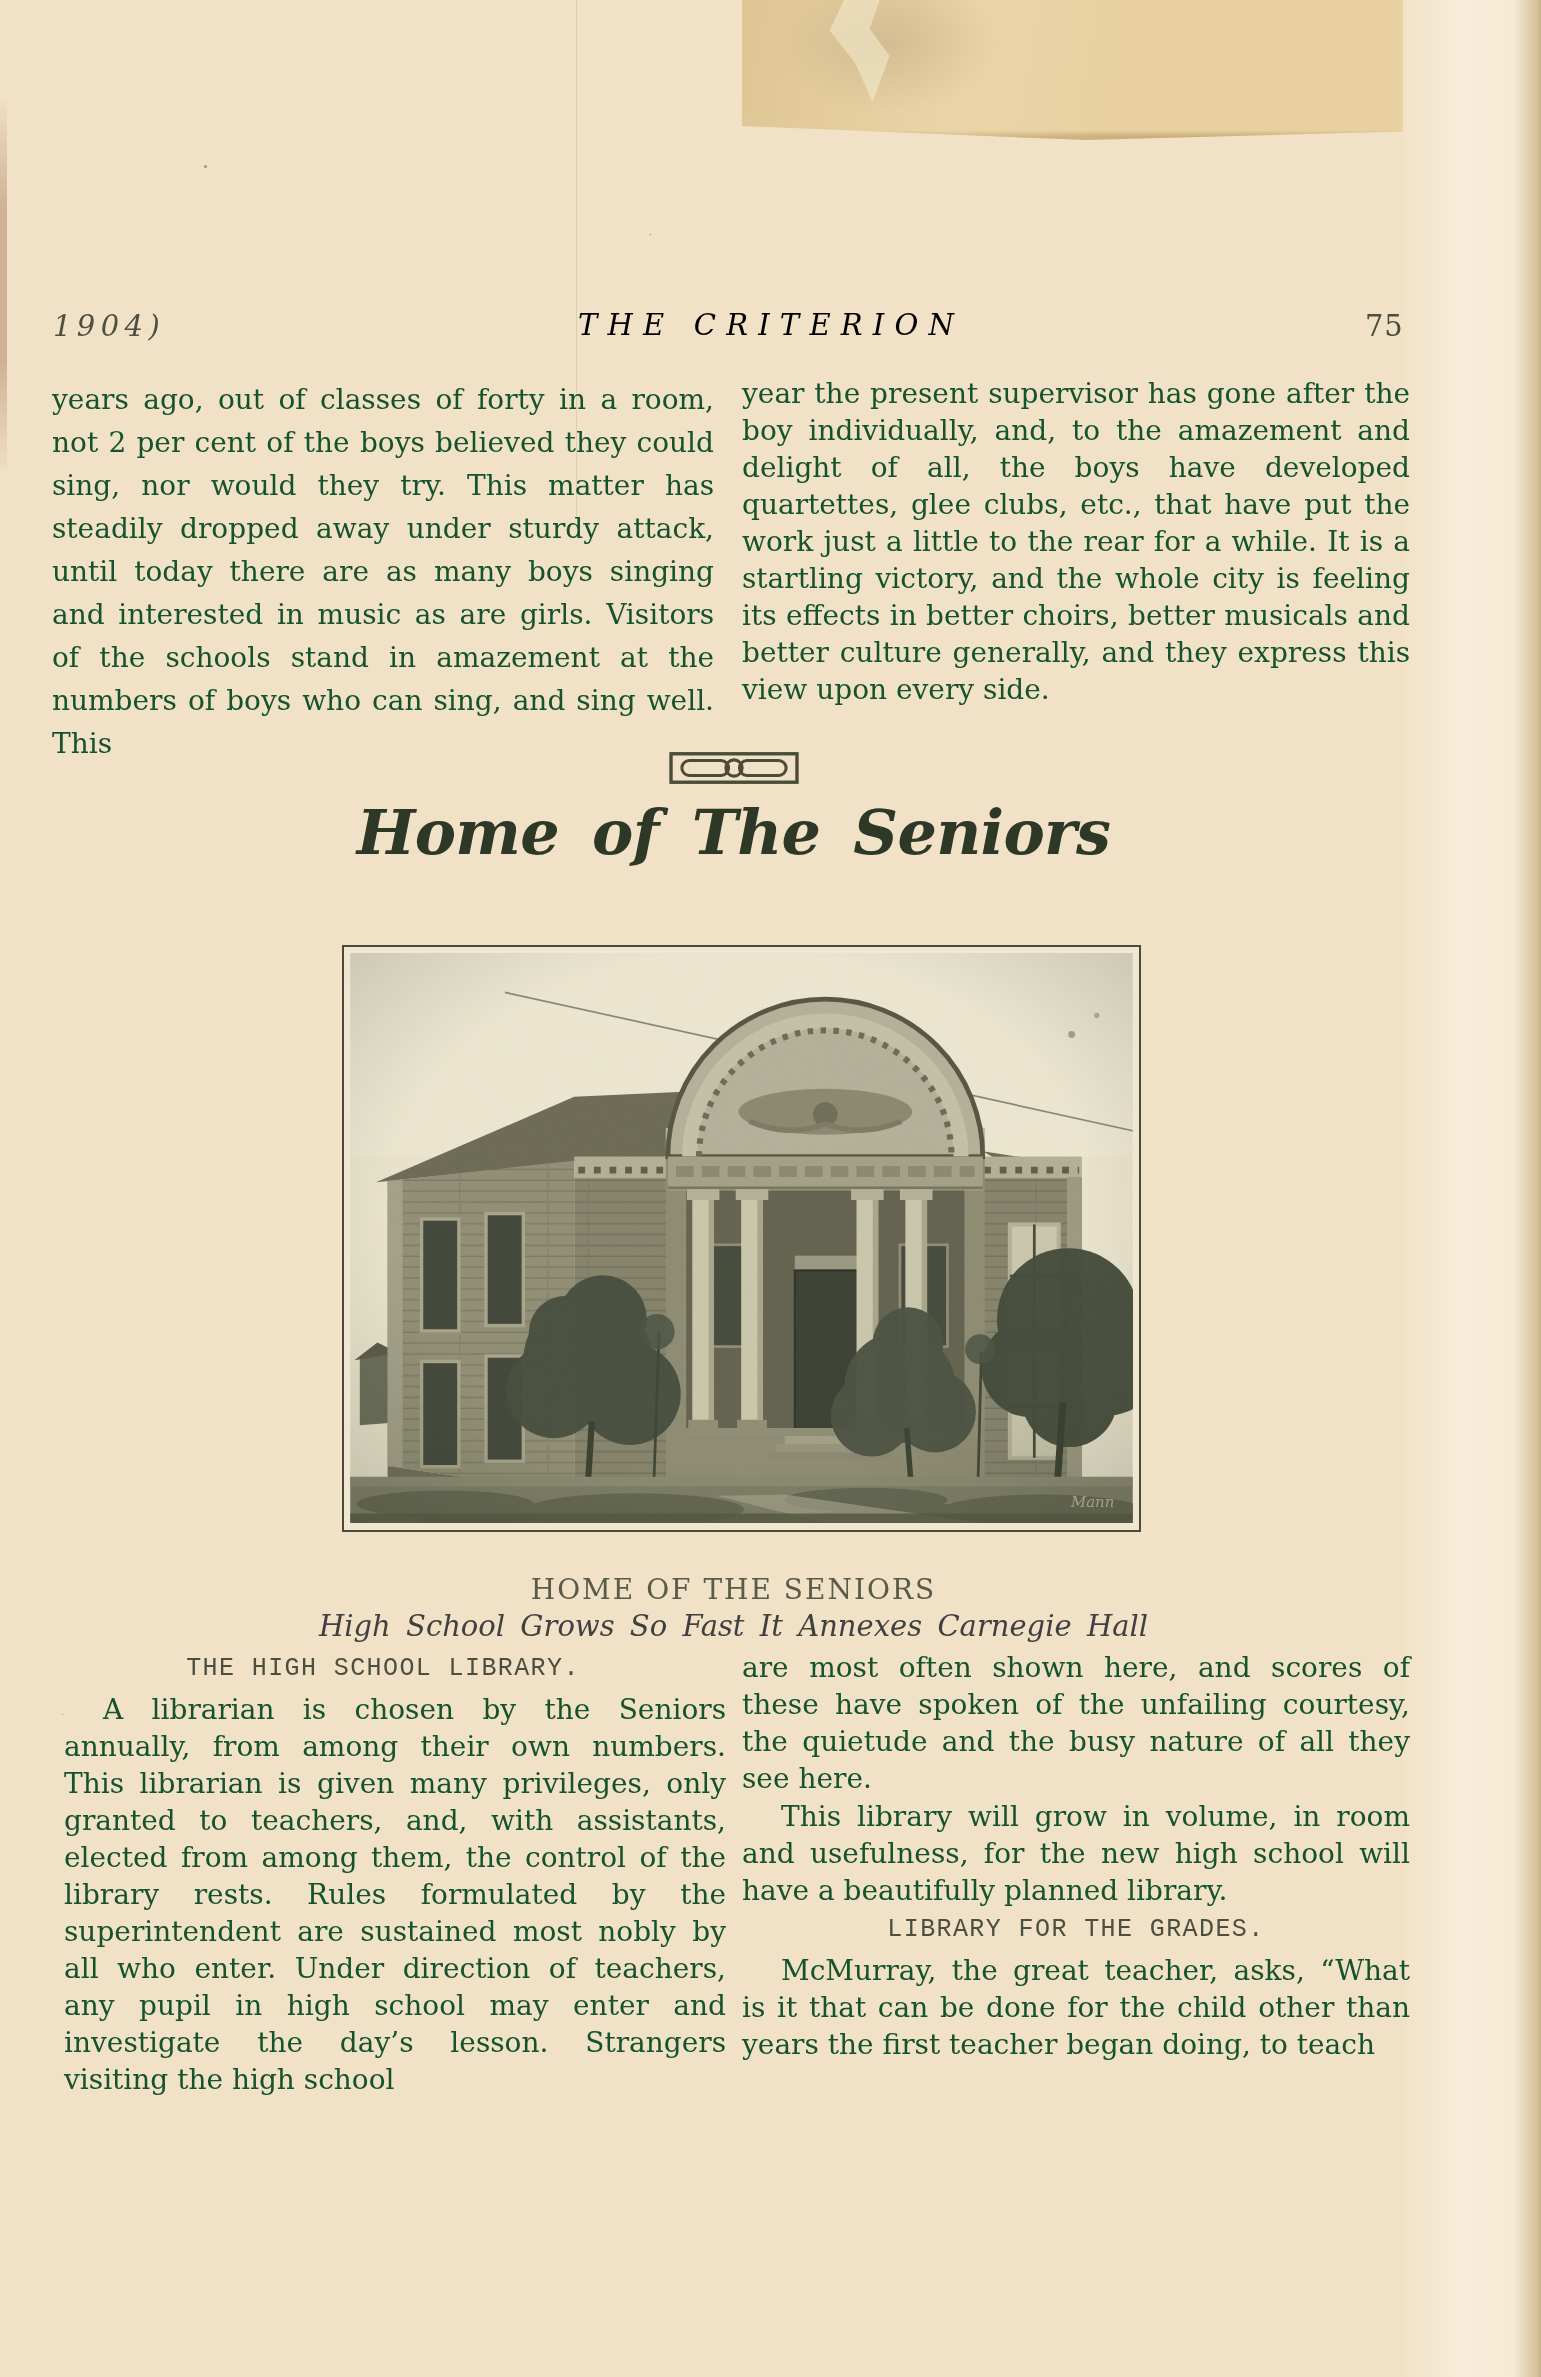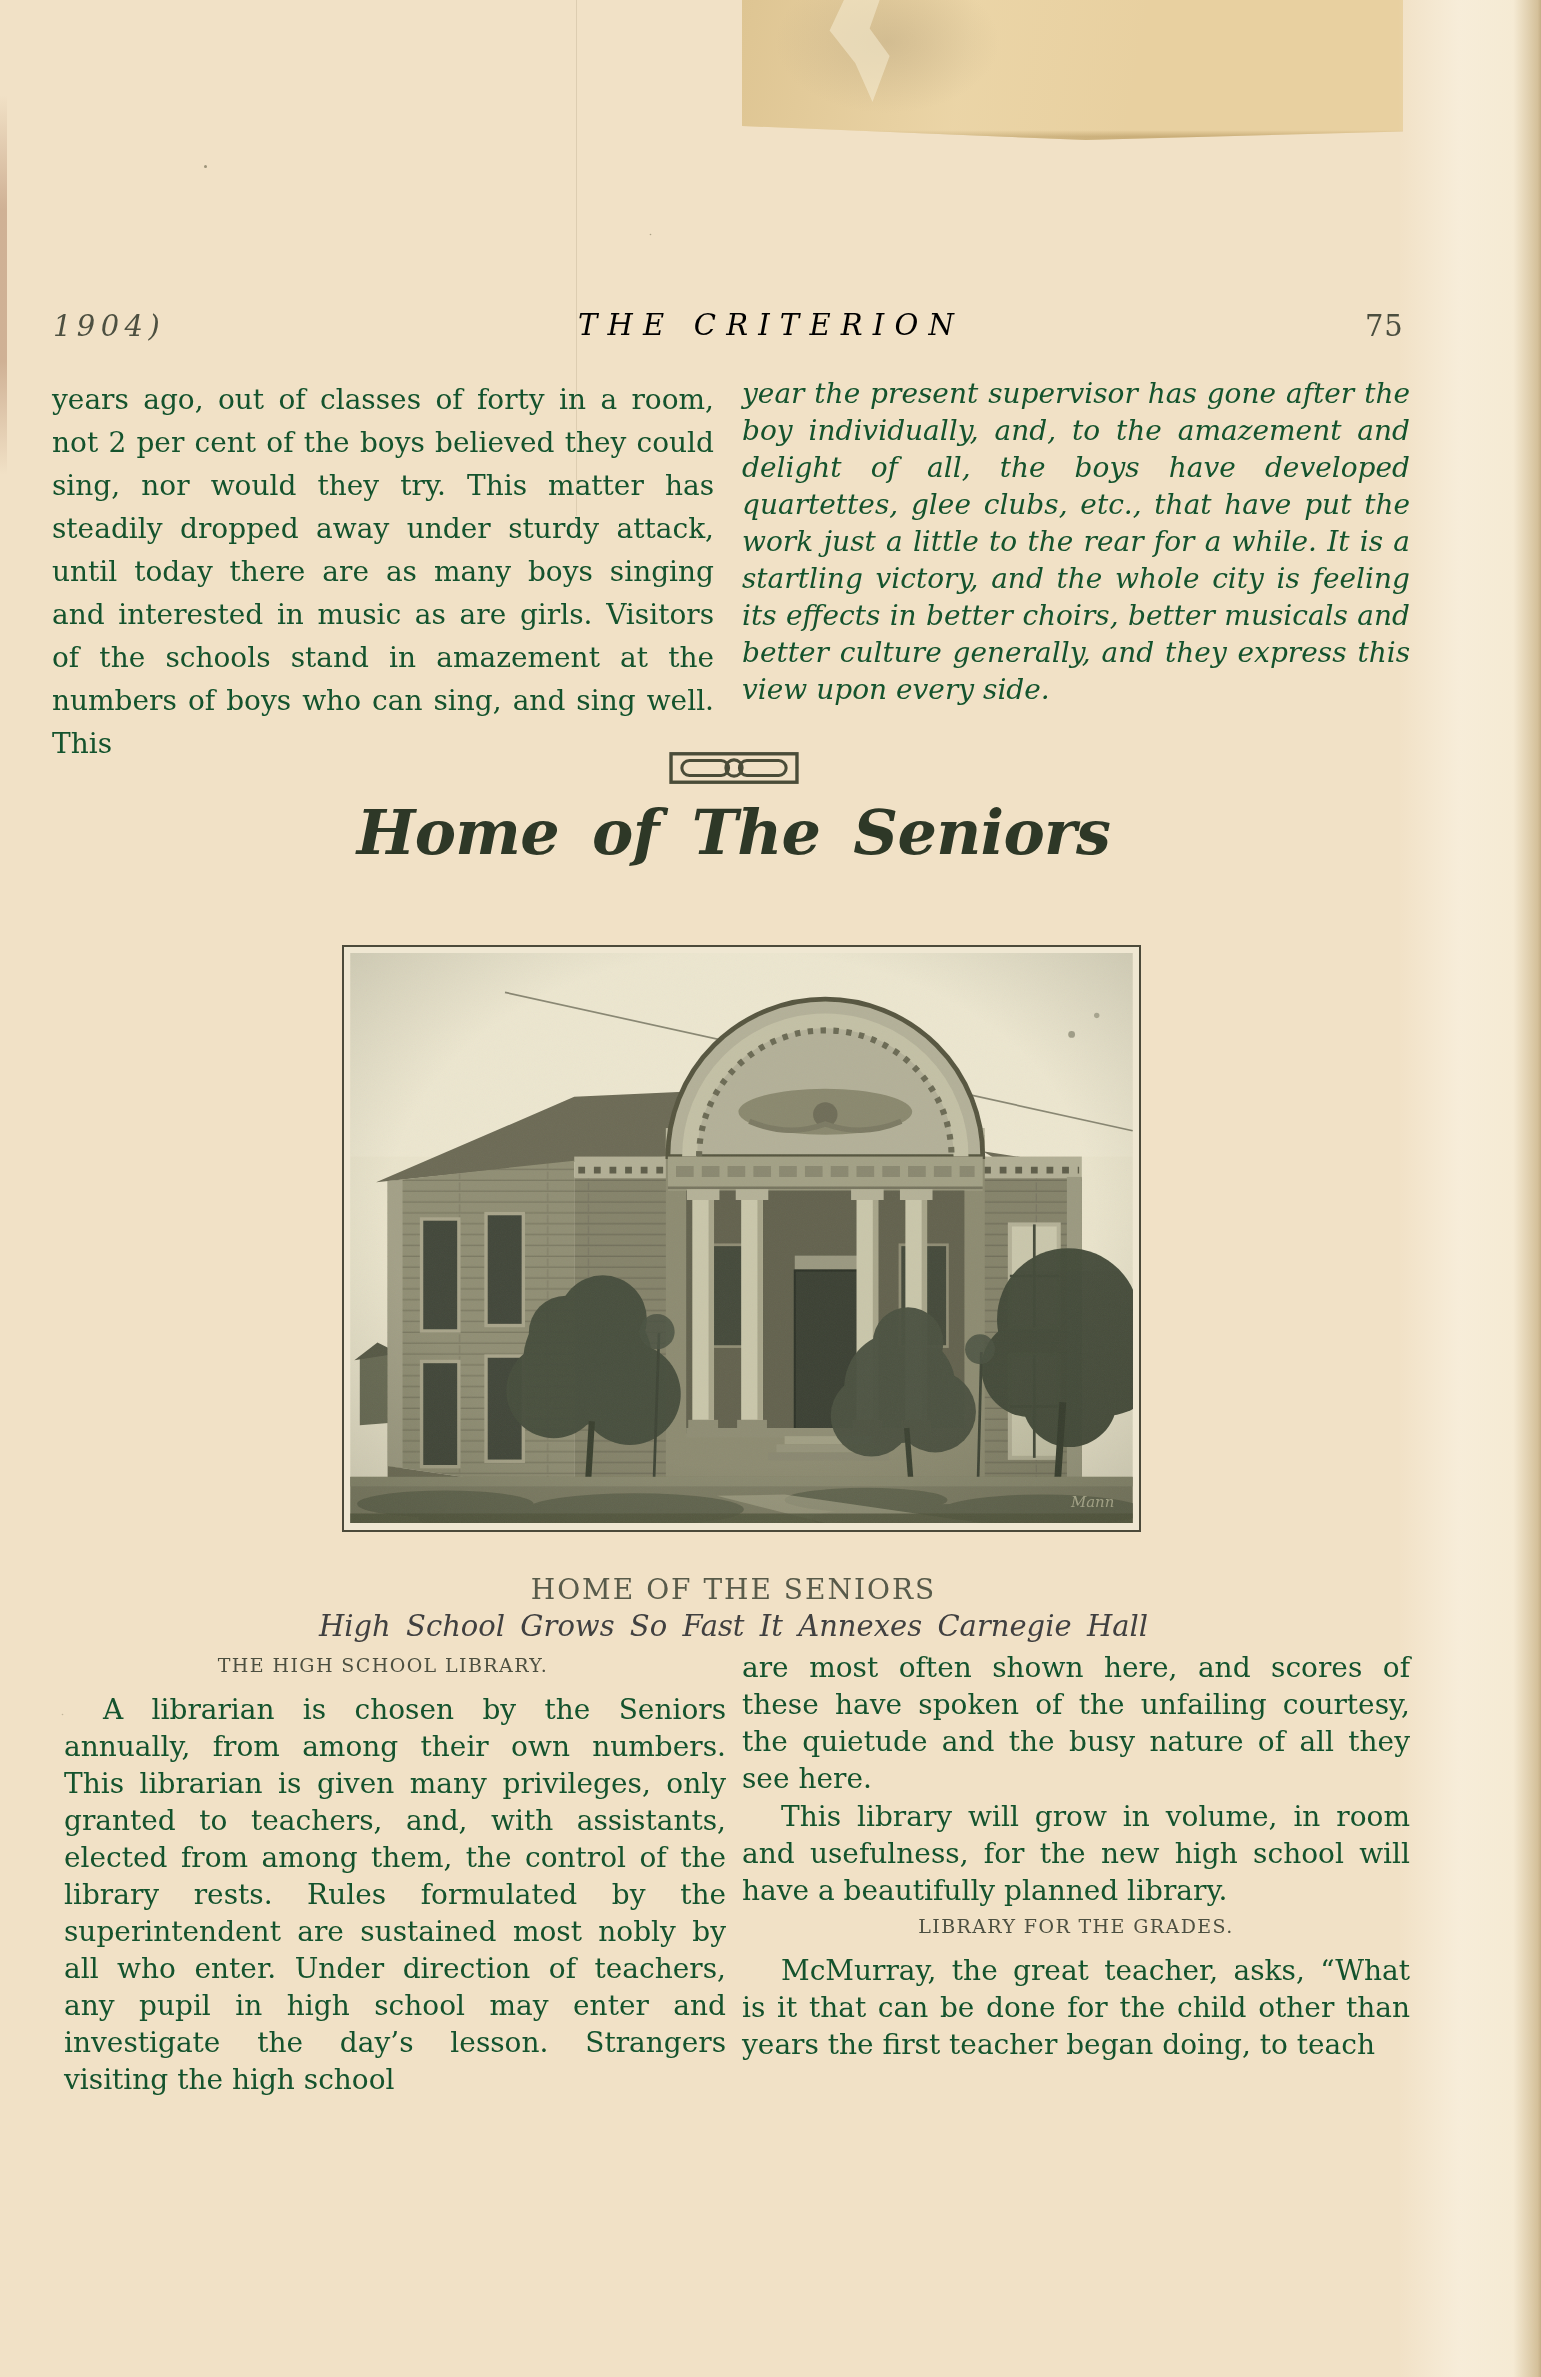--- a/index.html
+++ b/index.html
@@ -42,41 +42,41 @@
     box-shadow:445px 68px 0 -0.7px rgba(88,84,58,.45), -231px 109px 0 -0.7px rgba(88,84,58,.35),
                615px 1059px 0 -0.7px rgba(88,84,58,.4), -143px 1548px 0 -0.7px rgba(88,84,58,.3);}
   
   .hdr{font-size:29px;line-height:31px;white-space:nowrap;}
   .hdr-year{left:53px;top:311px;font-style:italic;letter-spacing:5.4px;color:#4d5041;}
   .hdr-journal{left:0;top:310px;width:1542px;text-align:center;font-style:italic;letter-spacing:10.2px;color:#000000;}
   .hdr-page{left:1365px;top:311px;letter-spacing:0.7px;color:#4b4e3f;text-align:center;}
   
   .body-text{font-size:28px;text-align:justify;text-justify:inter-word;color:#14532d;}
   .top-left-col{left:52px;top:378px;width:662px;line-height:43px;}
-  .top-right-col{left:742px;top:375px;width:668px;line-height:37px;font-style:italic;}
+  .top-right-col{left:742px;top:375px;width:668px;line-height:37px;}
   .indent{text-indent:39px;}
   
   .ornament{left:669px;top:751px;}
   .feature-title{
     left:258px;top:796px;width:951px;text-align:center;white-space:nowrap;
     font-size:62px;font-weight:bold;font-style:italic;word-spacing:12.2px;letter-spacing:-0.7px;
     color:#2e3827;
   }
   
   .photo-frame{
     left:342px;top:945px;width:799px;height:587px;box-sizing:border-box;
     border:2px solid #4c4a3a;background:#efe7d2;padding:6.1px;
   }
   .photo-frame svg{display:block;}
   .caption-title{left:258px;top:1573px;width:951px;text-align:center;
     font-size:28px;letter-spacing:2px;color:#585b4a;}
   .caption-subtitle{left:258px;top:1609px;width:951px;text-align:center;
     font-size:29px;font-style:italic;word-spacing:6.1px;color:#404040;}
   
-  .colhead{font-size:19px;letter-spacing:1.4px;text-align:center;color:#4c4f40;white-space:nowrap;}
+  .colhead{font-size:25px;letter-spacing:1.4px;text-align:center;color:#4c4f40;white-space:nowrap;font-family:Liberation Mono, monospace;}
   .lib-left-head{left:52px;top:1654px;width:662px;}
   .lib-left-para{left:64px;top:1691px;width:662px;line-height:37px;}
   .lib-right-1{left:742px;top:1649px;width:668px;line-height:37px;}
   .lib-right-2{left:742px;top:1798px;width:668px;line-height:37px;}
   .lib-right-head{left:742px;top:1915px;width:668px;}
   .lib-right-3{left:742px;top:1952px;width:668px;line-height:37px;}
 </style>
 </head>
 <body>
 

